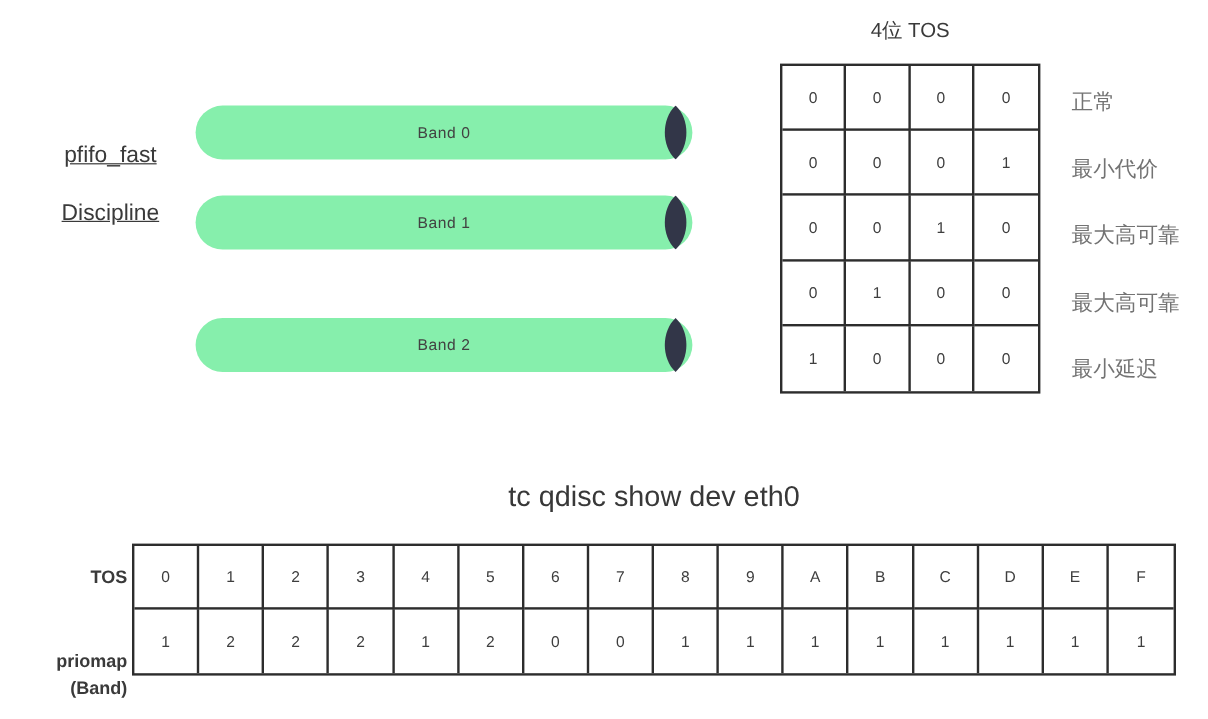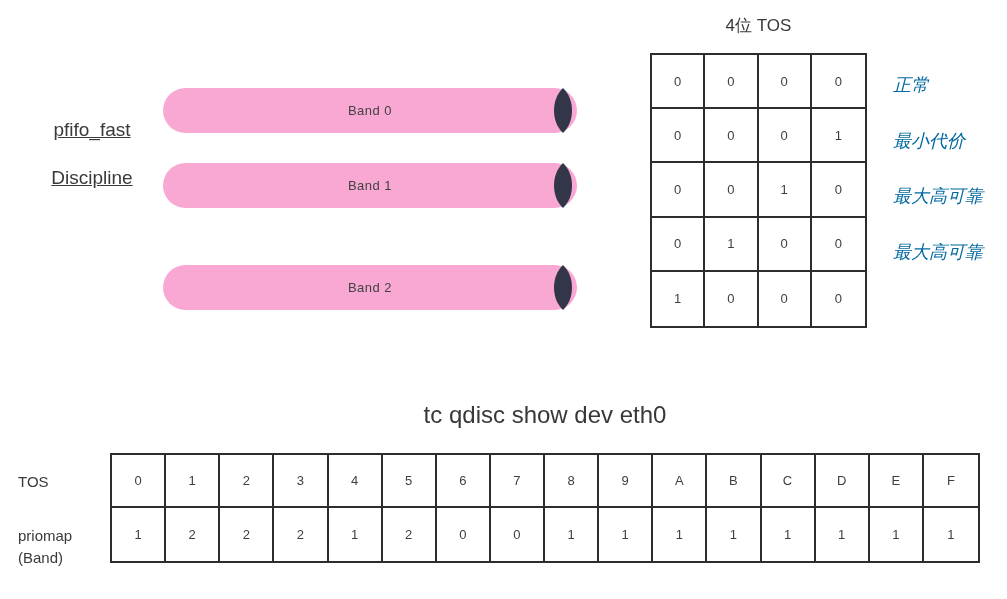--- a/index.html
+++ b/index.html
@@ -9,21 +9,21 @@
     overflow:hidden;
   }
   
   .qdisc-name {
     position:absolute; left:22px; top:106px; width:140px;
     text-align:center; font-size:19px; line-height:48px; color:#3a3a3a;text-decoration:underline;
   }
   
   .band-bar {
     position:absolute; left:163px; width:414px; height:45px;
-    background:#f9a8d4; border-radius:23px;
+    background:#86efac; border-radius:23px;
     display:flex; align-items:center; justify-content:center;
   }
   .band-bar .band-label { font-size:13px; color:#424242; letter-spacing:0.5px; }
   .band-bar svg.cap { position:absolute; right:1px; top:0; }
   .bar-0 { top:88px; }
   .bar-1 { top:163px; }
   .bar-2 { top:237px;margin-top:28px; }
   
   .tos-title {
     position:absolute; left:650px; top:14px; width:217px;
@@ -36,21 +36,21 @@
   }
   .tos-grid .cell {
     border-right:2px solid #2d2d2d; border-bottom:2px solid #2d2d2d;
     display:flex; align-items:center; justify-content:center;
     font-size:13px; color:#3e3e3e;
   }
   .tos-grid .cell:nth-child(4n) { border-right:none; }
   .tos-grid .cell:nth-last-child(-n+4) { border-bottom:none; }
   .tos-row-label {
     position:absolute; left:893px; width:114px; height:22px;
-    font-size:18px; color:#0369a1; white-space:nowrap;font-style:italic;
+    font-size:18px; color:#737373; white-space:nowrap;
   }
   .trl-0 { top:73px; } .trl-1 { top:129px; } .trl-2 { top:184px; }
   .trl-3 { top:240px; } .trl-4 { top:295px; }
   
   .priomap-title {
     position:absolute; left:110px; top:401px; width:870px;
     text-align:center; font-size:24px; color:#383838;
   }
   .priomap-grid {
     position:absolute; left:110px; top:453px; width:870px; height:110px;
@@ -58,25 +58,25 @@
     display:grid; grid-template-columns:repeat(16,1fr); grid-template-rows:repeat(2,1fr);
   }
   .priomap-grid .cell {
     border-right:2px solid #2d2d2d; border-bottom:2px solid #2d2d2d;
     display:flex; align-items:center; justify-content:center;
     font-size:13px; color:#3e3e3e;
   }
   .priomap-grid .cell:nth-child(16n) { border-right:none; }
   .priomap-grid .cell:nth-last-child(-n+16) { border-bottom:none; }
   .side-label {
-    position:absolute; left:18px; width:88px; text-align:left;
-    font-size:15px; color:#3a3a3a;
+    position:absolute; left:18px; width:88px; text-align:right;
+    font-size:15px; color:#3a3a3a;font-weight:bold;
   }
   .side-label.tos-hdr { top:473px; }
-  .side-label.priomap-hdr { top:525px; line-height:22px; }
+  .side-label.priomap-hdr { top:541px; line-height:22px; }
 </style>
 </head>
 <body>
 
 <div class="stage">
 
   <div class="qdisc-name">
     <div>pfifo_fast</div>
     <div>Discipline</div>
   </div>
@@ -120,20 +120,21 @@
     <div class="cell">0</div>
     <div class="cell">1</div>
     <div class="cell">0</div>
     <div class="cell">0</div>
     <div class="cell">0</div>
   </div>
   <div class="tos-row-label trl-0">正常</div>
   <div class="tos-row-label trl-1">最小代价</div>
   <div class="tos-row-label trl-2">最大高可靠</div>
   <div class="tos-row-label trl-3">最大高可靠</div>
+  <div class="tos-row-label trl-4">最小延迟</div>
 
   <div class="priomap-title">tc qdisc show dev eth0</div>
   <div class="side-label tos-hdr">TOS</div>
   <div class="side-label priomap-hdr">
     <div>priomap</div>
     <div>(Band)</div>
   </div>
   <div class="priomap-grid">
     <div class="cell">0</div>
     <div class="cell">1</div>

